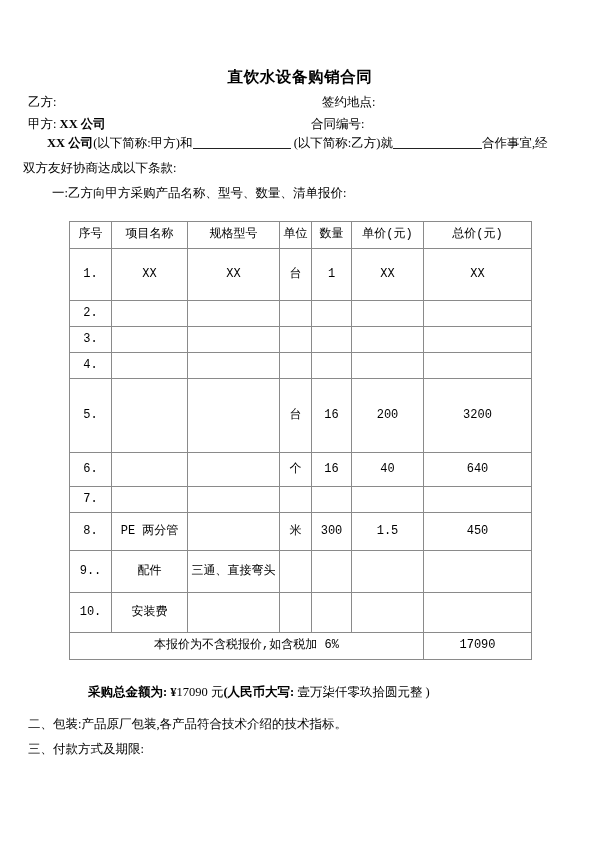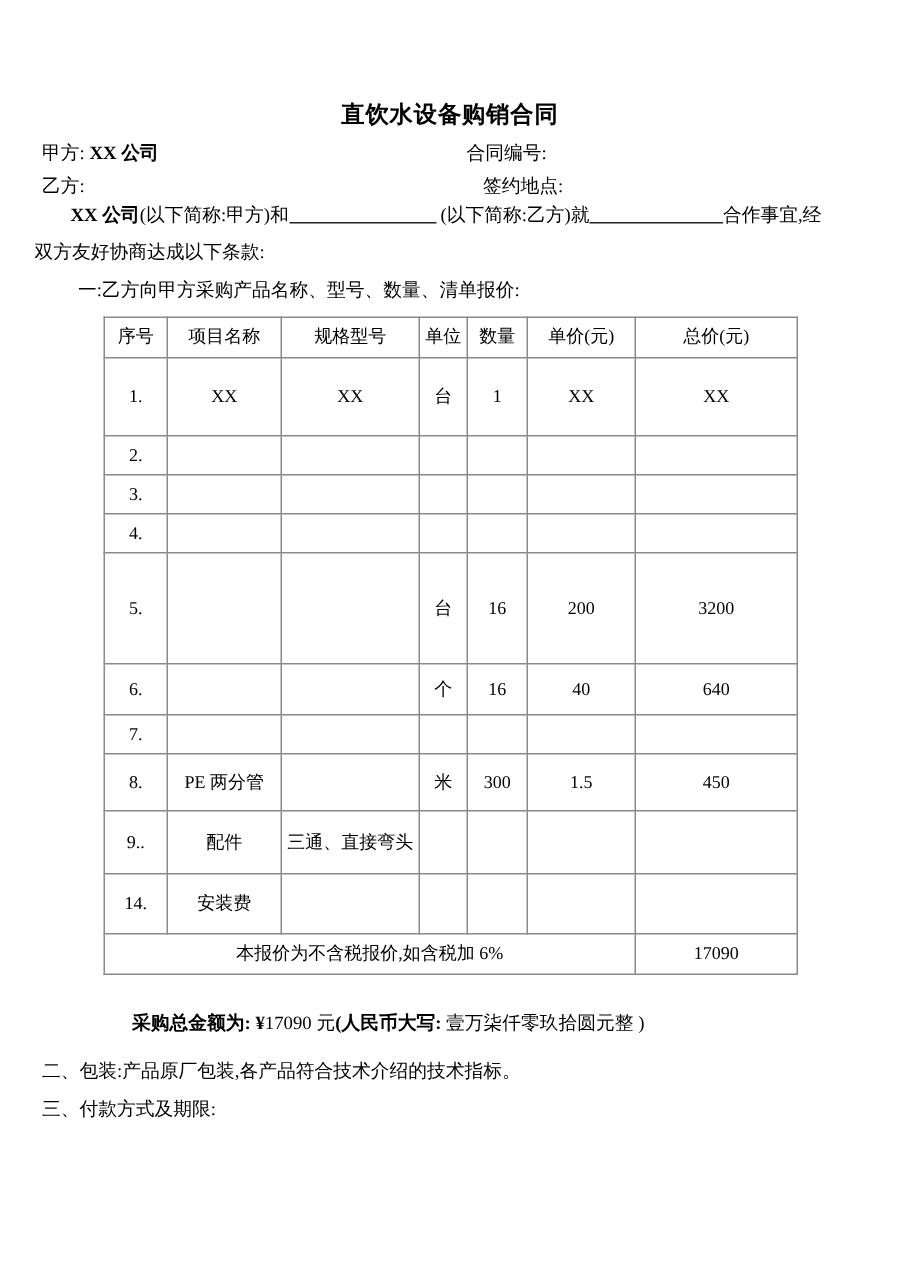--- a/index.html
+++ b/index.html
@@ -89,21 +89,22 @@
   .clause-head {
     font-size: 12.5px;
     line-height: 24px;
     padding-left: 52px;
     margin: 0;
   }
   
   .tbl-wrap {
     padding-left: 69px;
     padding-right: 69px;
-    margin-top: 6px;
+    margin-top: 16px;
+    font-family: Liberation Mono, monospace;
   }
   table.quote {
     border-collapse: collapse;
     width: 462px;
     table-layout: fixed;
     font-size: 12px;
   }
   table.quote td, table.quote th {
     border: 1px solid #8a8a8a;
     text-align: center;
@@ -166,31 +167,31 @@
   .after-para.first { margin-top: 8px; }
   .after-para .ind { text-indent: 24px; display: block; }
 </style>
 </head>
 <body>
 
 <div class="page">
 
   <h1 class="doc-title">直饮水设备购销合同</h1>
 
+  <div class="party-line party-line-2">
+    <span class="left">乙方:</span>
+    <span class="right">签约地点:</span>
+  </div>
+
   <div class="party-line">
     <span class="left">
       <span>甲方:</span>
       <span class="bold">XX 公司</span>
     </span>
     <span class="right">合同编号:</span>
-  </div>
-
-  <div class="party-line party-line-2">
-    <span class="left">乙方:</span>
-    <span class="right">签约地点:</span>
   </div>
 
   <p class="para para-indent"><span class="bold">XX 公司</span><span>(以下简称:甲方)和</span><span class="blank-md"></span>&nbsp;<span>(以下简称:乙方)就</span><span class="blank-sm"></span><span class="blank-lg"></span><span>合作事宜,经双方友好协商达成以下条款:</span></p>
 
   <p class="clause-head">一:乙方向甲方采购产品名称、型号、数量、清单报价:</p>
 
   <div class="tbl-wrap">
     <table class="quote">
       <colgroup>
         <col class="col-no">
@@ -288,21 +289,21 @@
         <tr class="r9">
           <td>9..</td>
           <td>配件</td>
           <td>三通、直接弯头</td>
           <td></td>
           <td></td>
           <td></td>
           <td></td>
         </tr>
         <tr class="r10">
-          <td>14.</td>
+          <td>10.</td>
           <td>安装费</td>
           <td></td>
           <td></td>
           <td></td>
           <td></td>
           <td></td>
         </tr>
         <tr class="rsum">
           <td class="sum-label" colspan="6">本报价为不含税报价,如含税加 6%</td>
           <td>17090</td>

